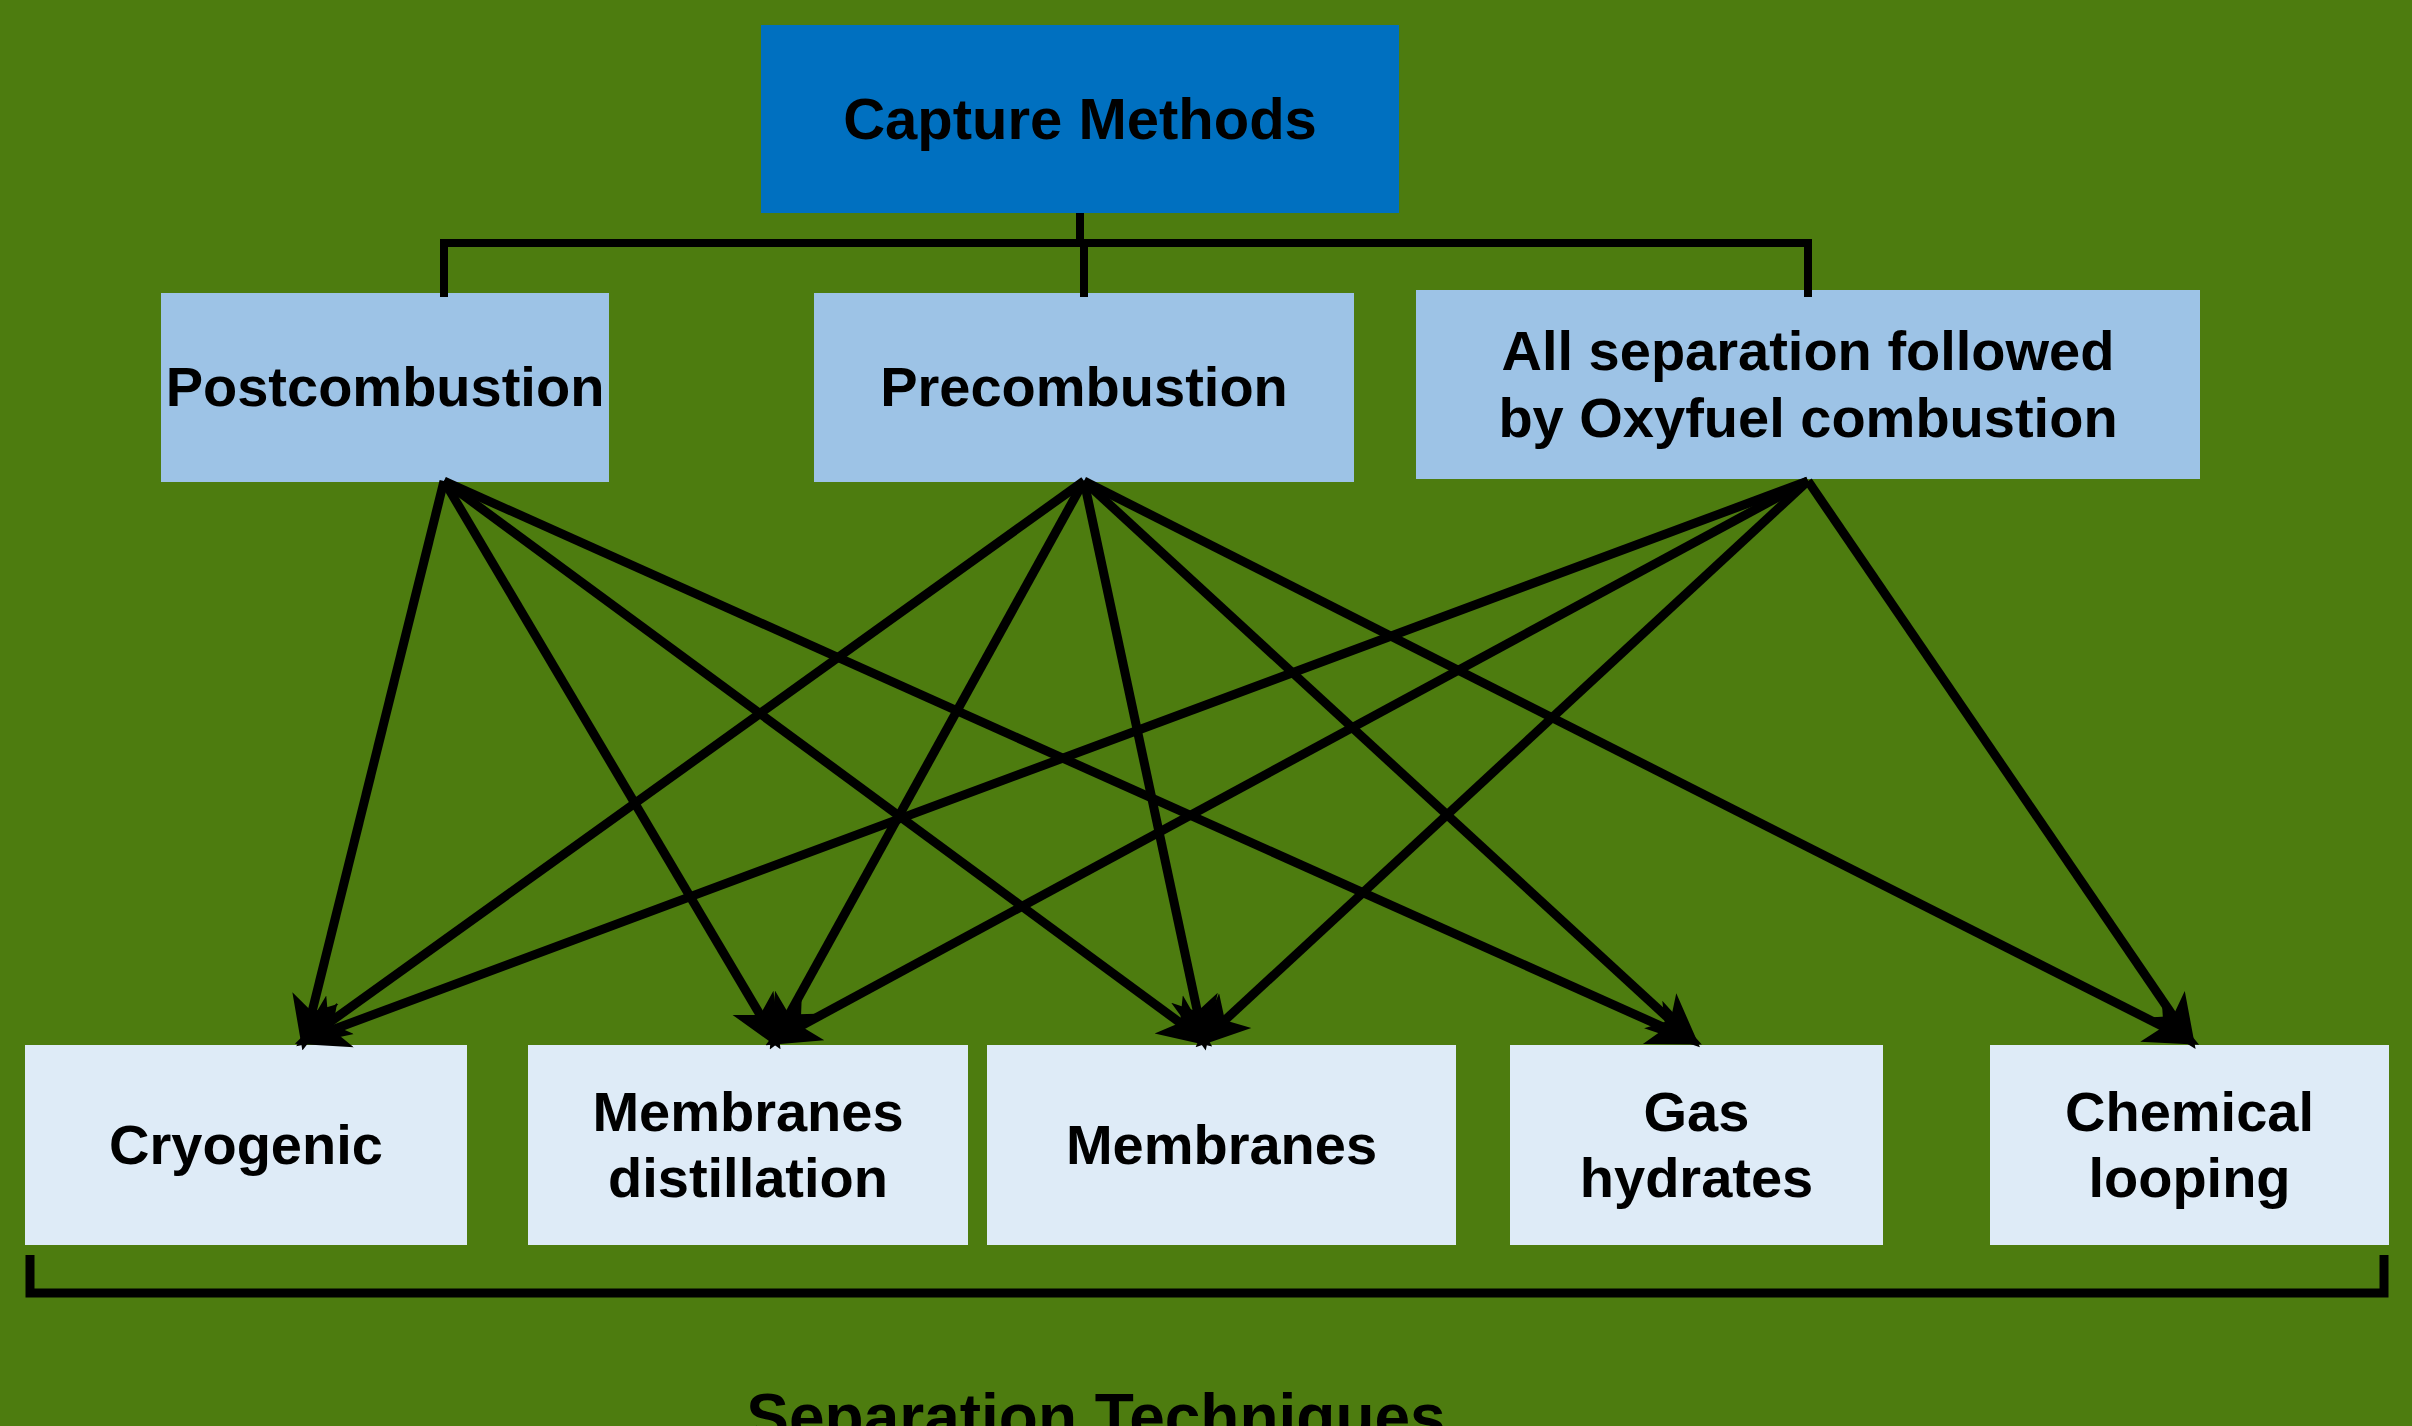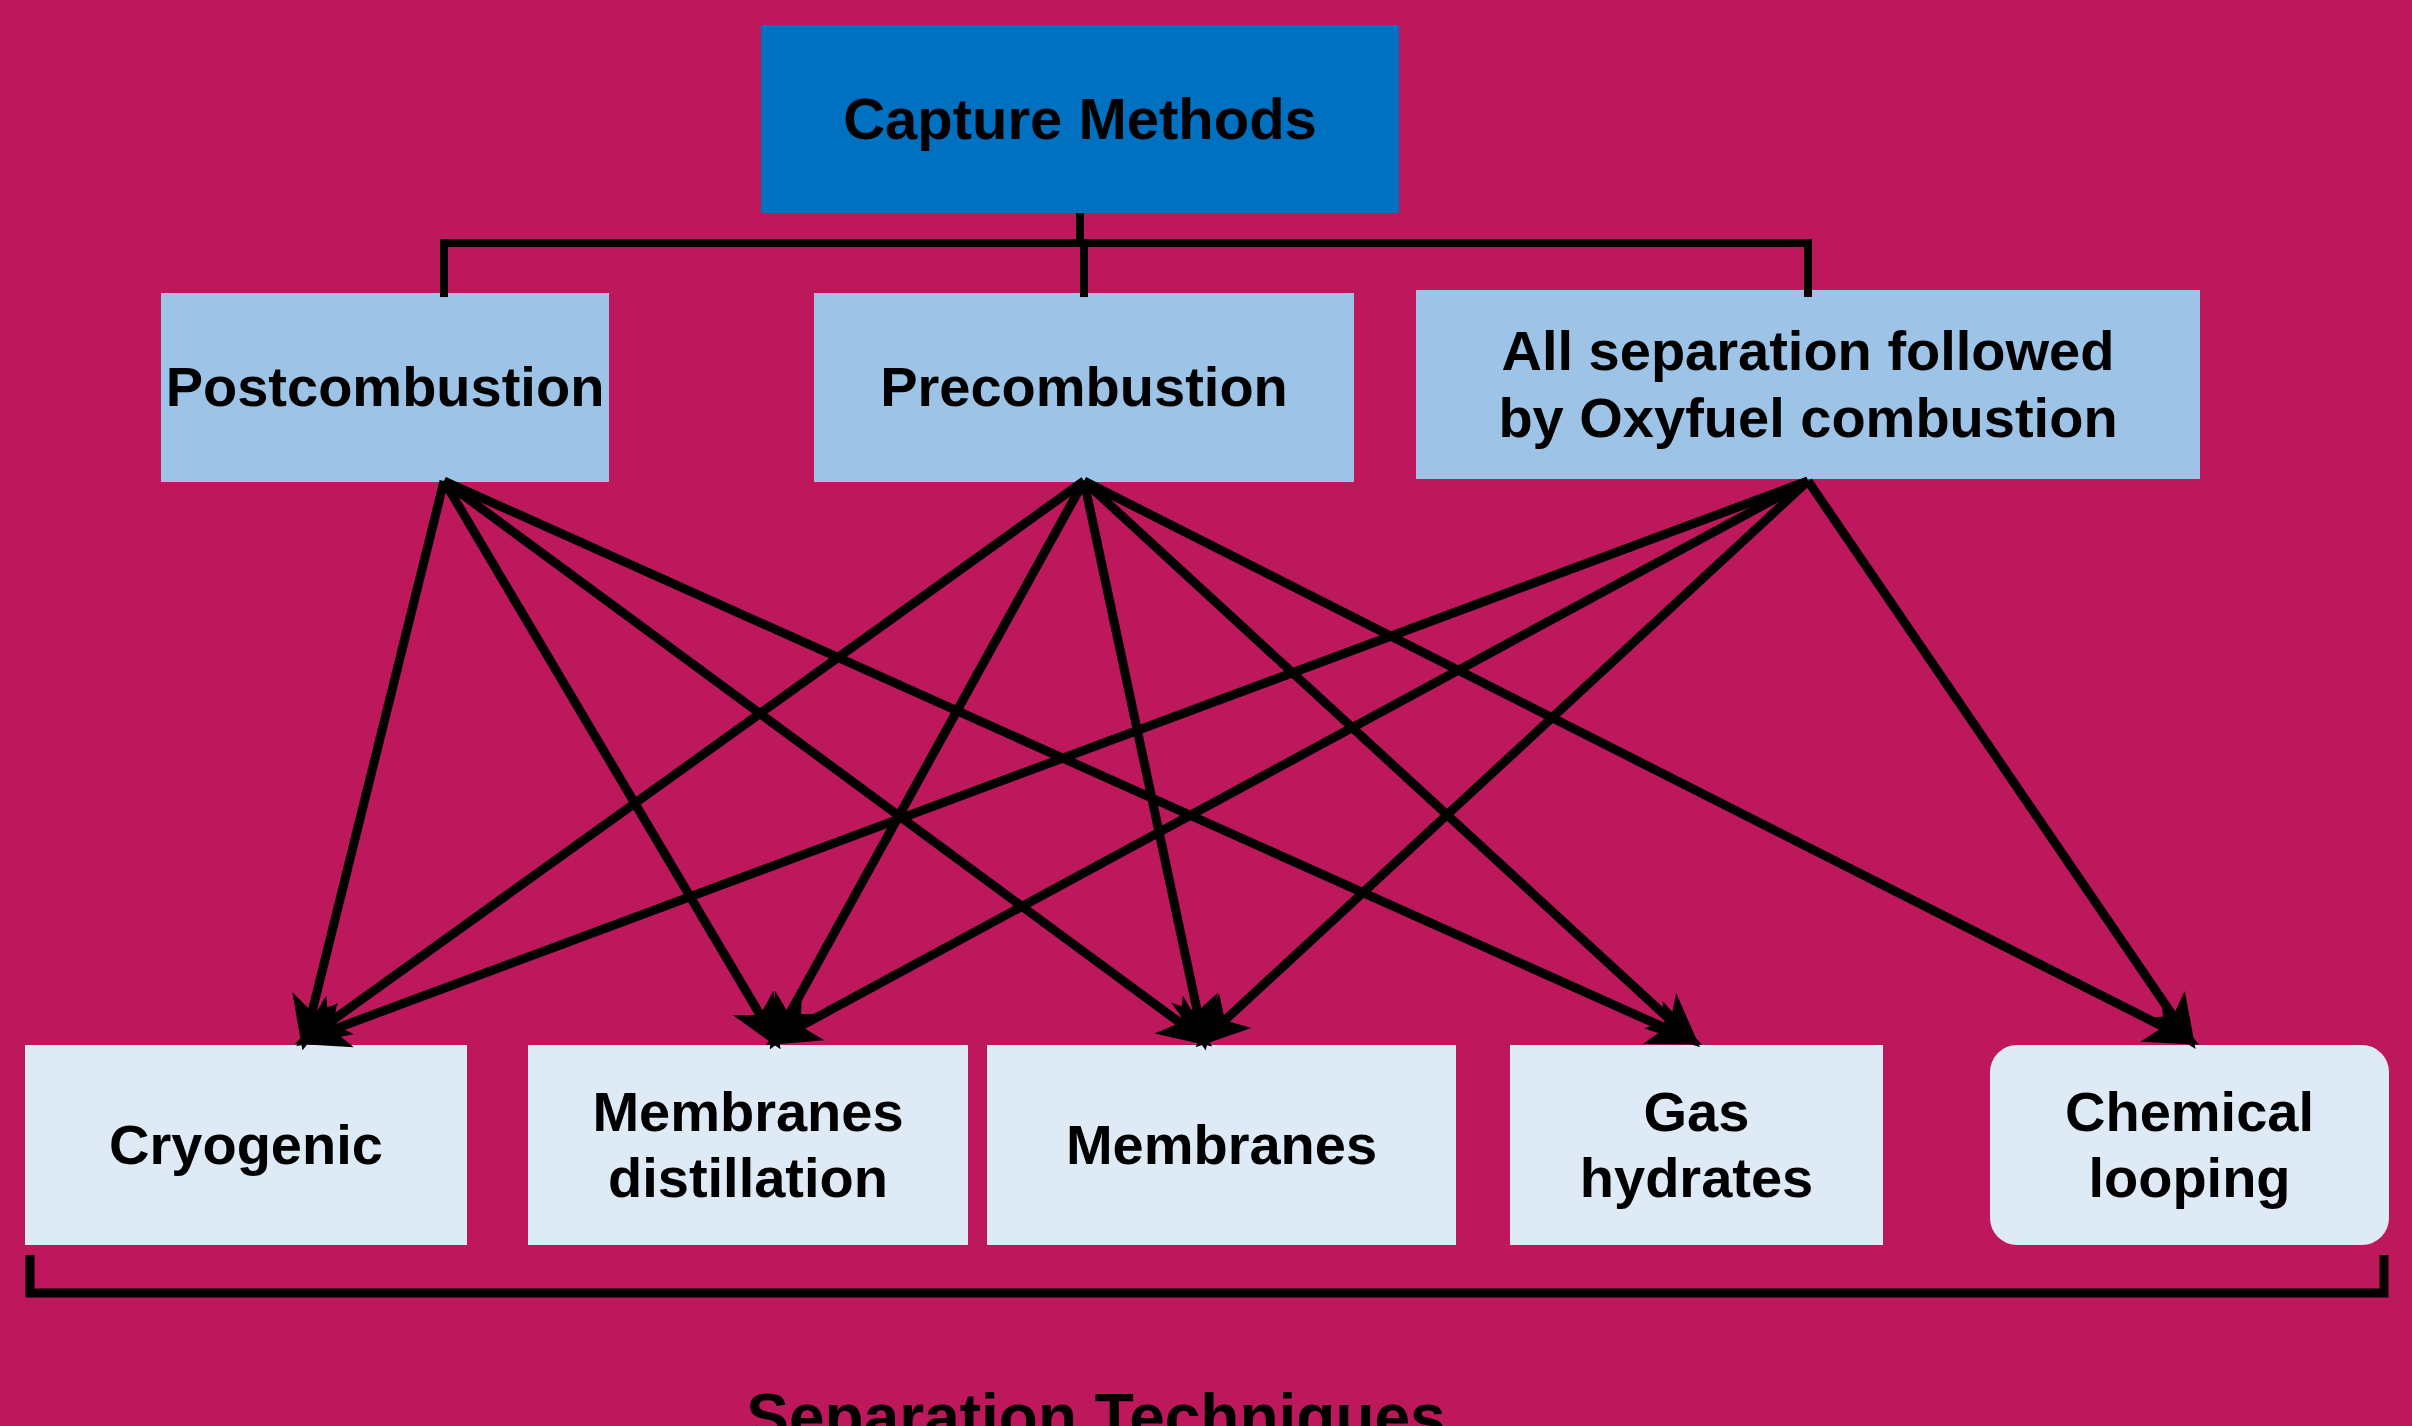--- a/index.html
+++ b/index.html
@@ -32,21 +32,21 @@
 
   
   #node-capture-methods { left: 761px;  top: 25px;   width: 638px; height: 188px; }
   #node-postcombustion  { left: 161px;  top: 293px;  width: 448px; height: 189px; }
   #node-precombustion   { left: 814px;  top: 293px;  width: 540px; height: 189px; }
   #node-oxyfuel         { left: 1416px; top: 290px;  width: 784px; height: 189px; }
   #node-absorption      { left: 25px;   top: 1045px; width: 442px; height: 200px; }
   #node-cryogenic       { left: 528px;  top: 1045px; width: 440px; height: 200px; }
   #node-membranes       { left: 987px;  top: 1045px; width: 469px; height: 200px; }
   #node-gas-hydrates    { left: 1510px; top: 1045px; width: 373px; height: 200px; }
-  #node-chemical-looping{ left: 1990px; top: 1045px; width: 399px; height: 200px; border-radius: 27px; }
+  #node-chemical-looping{ left: 1990px; top: 1045px; width: 399px; height: 200px; }
 
   #connector-layer {
     position: absolute;
     left: 0; top: 0;
     width: 2412px; height: 1426px;
     pointer-events: none;
   }
   #bracket-label {
     position: absolute;
     left: 0;
@@ -54,21 +54,21 @@
     top: 1380px;
     text-align: center;
     font-size: 64px;
     font-weight: bold;
     color: #000000;
   }
 </style>
 </head>
 <body style="background: rgb(255, 255, 255);">
 
-<div id="canvas" style="background: #be185d;">
+<div id="canvas" style="background: #4d7c0f;">
 
   <div class="node top-node" id="node-capture-methods" style="background: rgb(0, 112, 192); color: rgb(0, 0, 0);">Capture Methods</div>
 
   <div class="node middle-node" id="node-postcombustion" style="background: rgb(157, 195, 230); color: rgb(0, 0, 0);">Postcombustion</div>
 
   <div class="node middle-node" id="node-precombustion" style="background: rgb(157, 195, 230); color: rgb(0, 0, 0);">Precombustion</div>
 
   <div class="node middle-node" id="node-oxyfuel" style="background: rgb(157, 195, 230); color: rgb(0, 0, 0);">All separation followed
 by Oxyfuel combustion</div>
 

